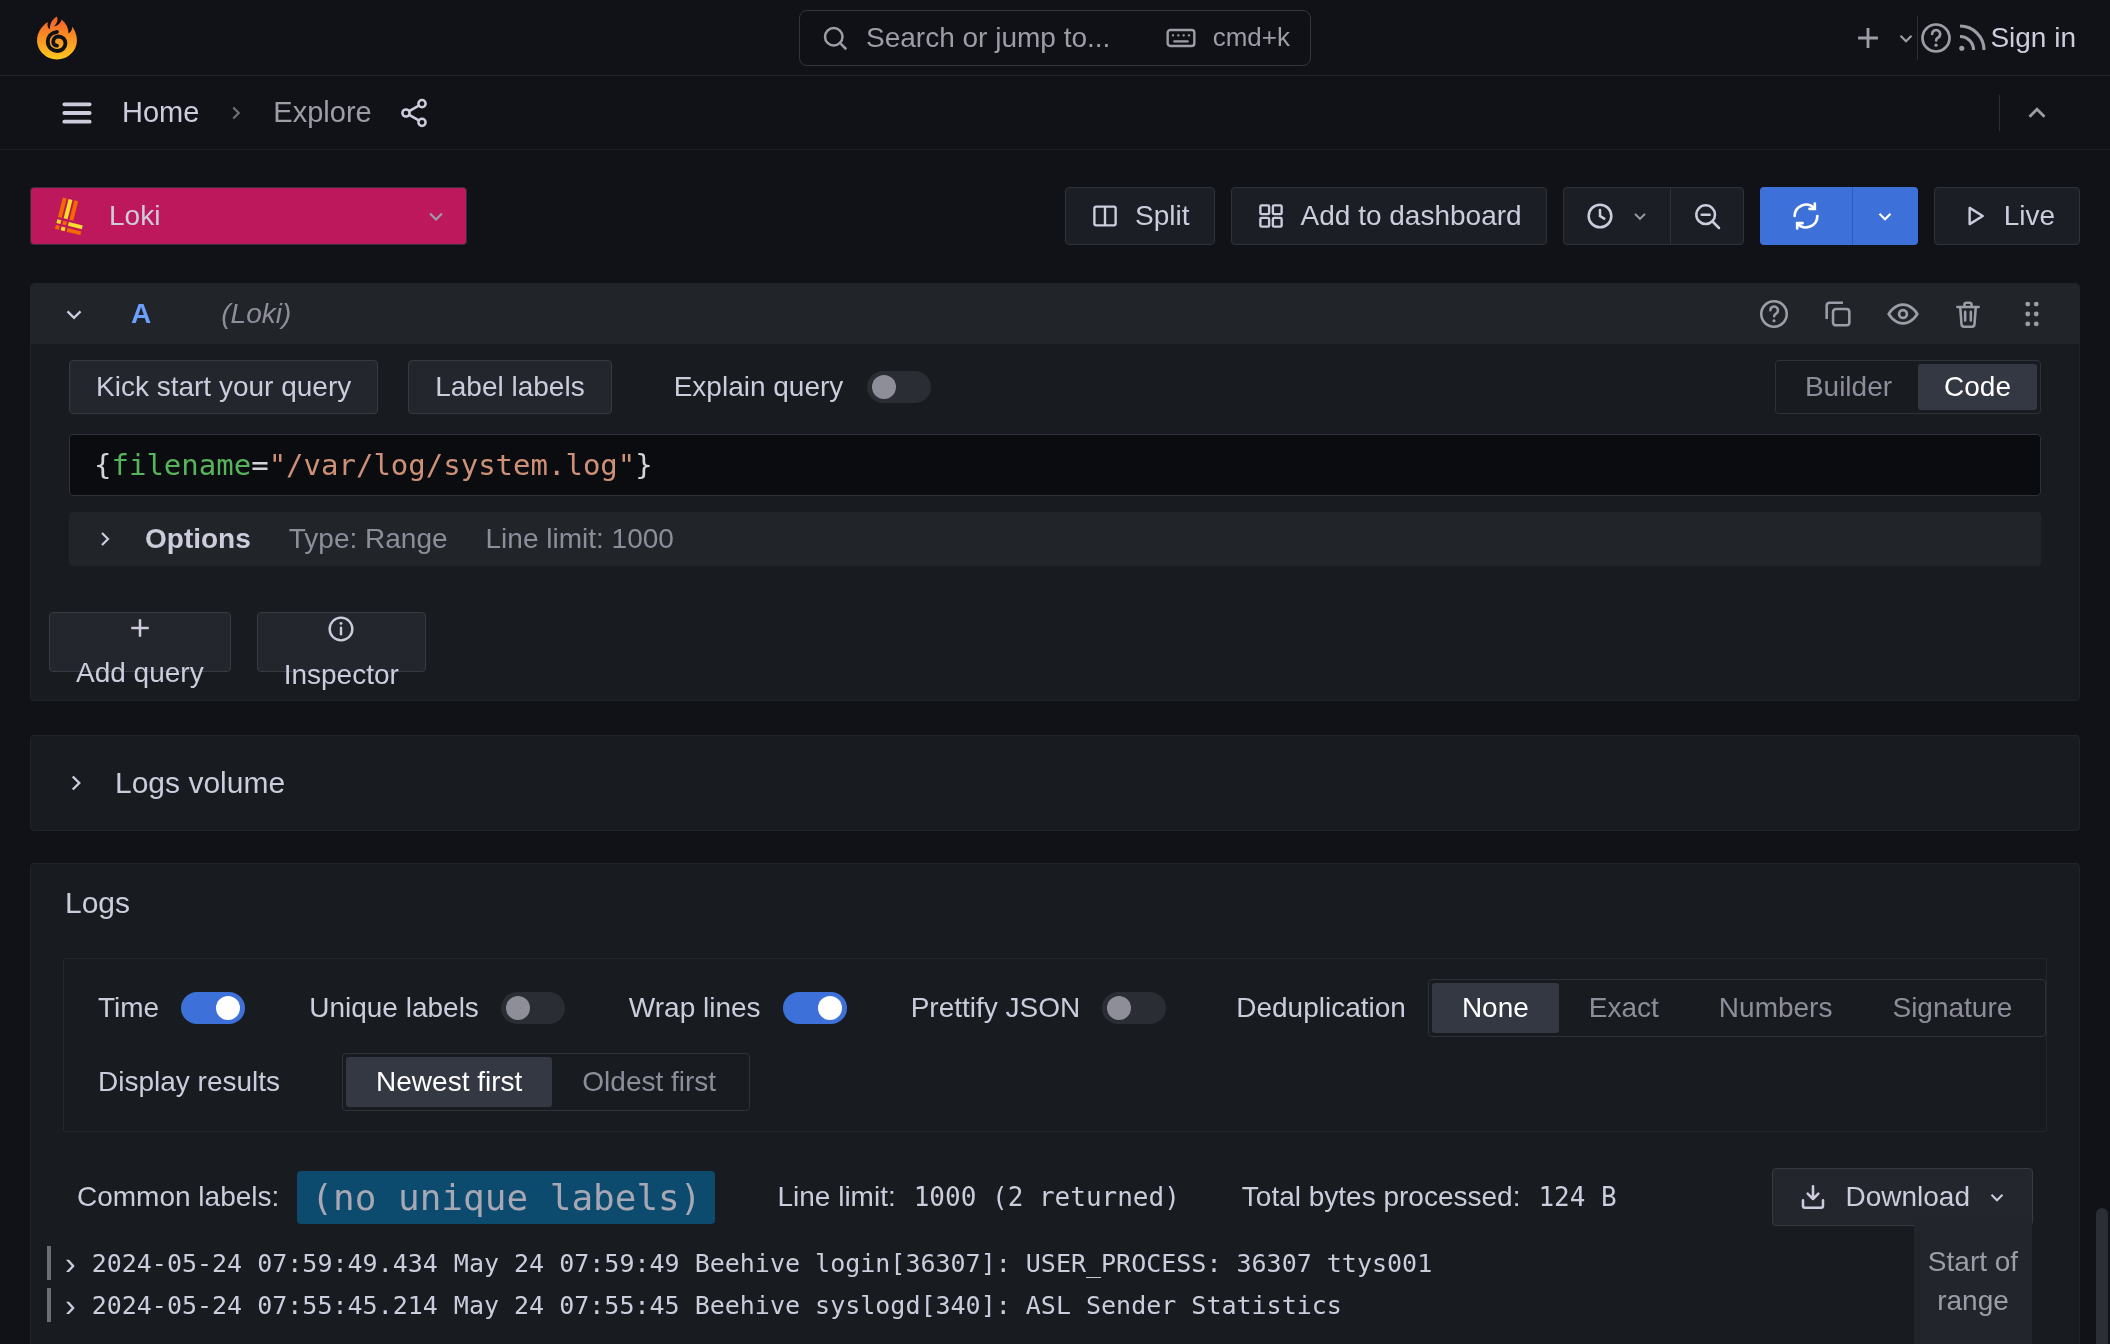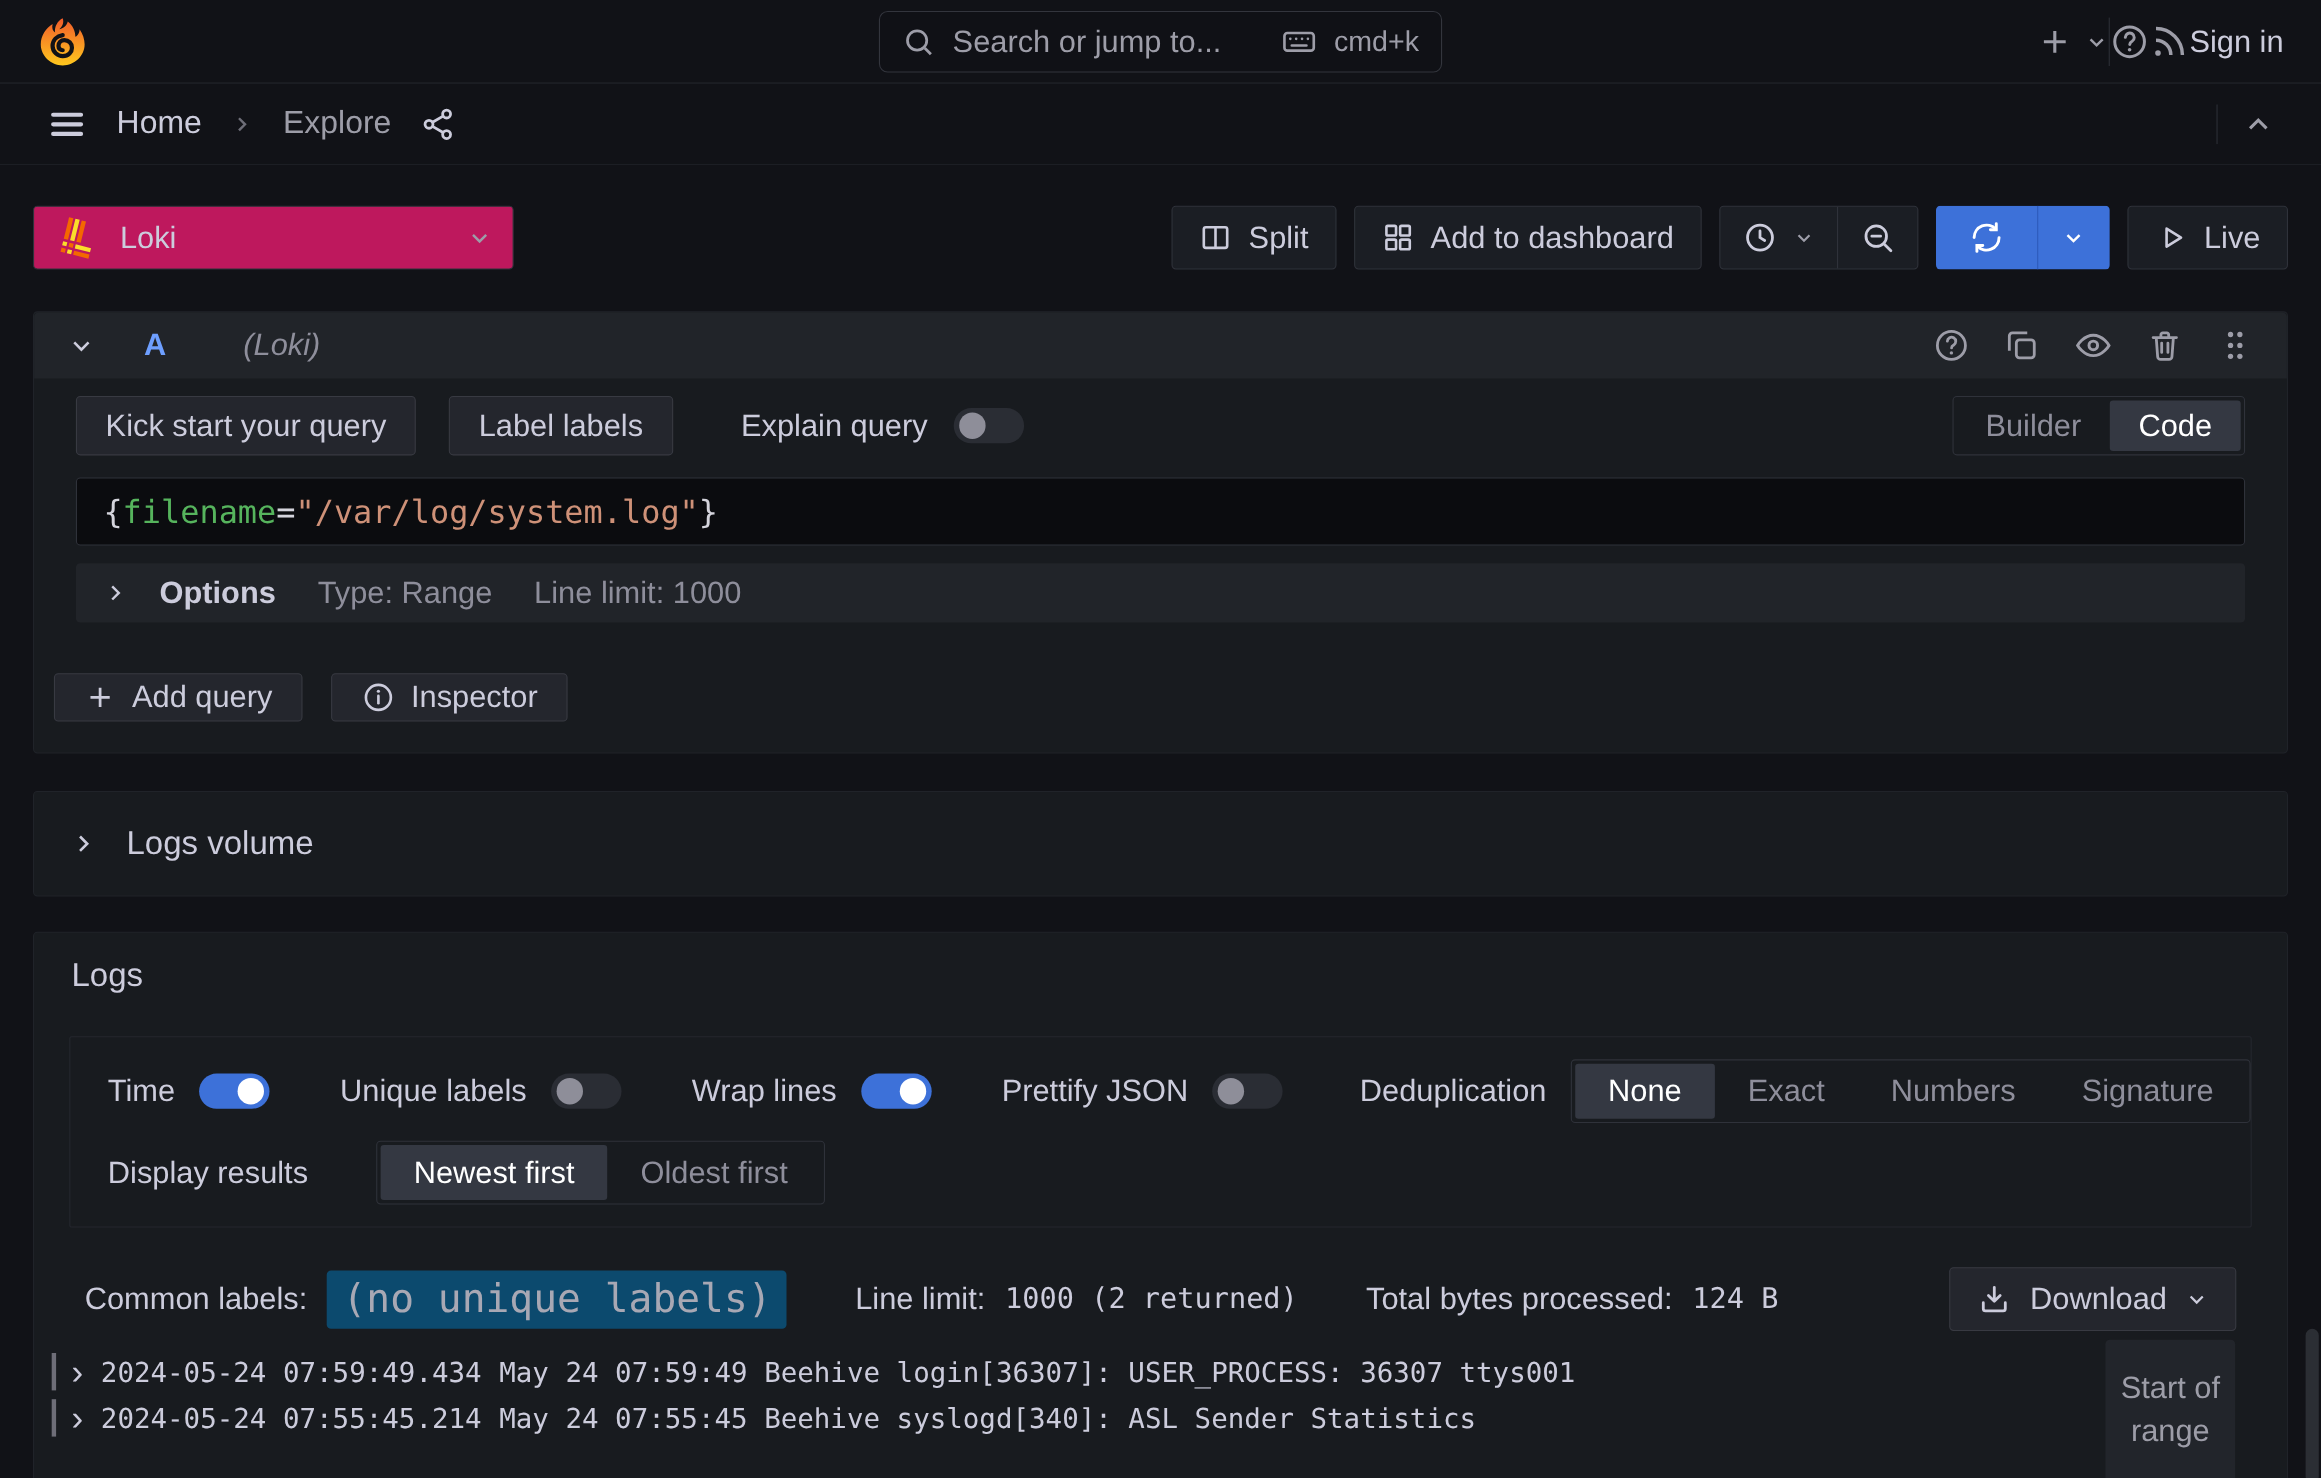--- a/index.html
+++ b/index.html
@@ -19,21 +19,21 @@
   .searchbox{position:absolute;left:50%;transform:translateX(-50%);
     width:512px;height:56px;border:1px solid #33353d;border-radius:8px;
     display:flex;align-items:center;gap:16px;padding:0 20px;color:#9d9da8;background:#101116;}
   .search-short{margin-left:auto;display:flex;align-items:center;gap:16px;font-size:26px;color:#9d9da8;}
   .nav-right{margin-left:auto;display:flex;align-items:center;color:#9d9da8;}
   .new-btn{display:flex;align-items:center;gap:10px;color:#9d9da8;}
   .vdiv{width:1px;height:44px;background:#2c2e36;}
   .signin{color:#ccccdc;font-weight:500;display:flex;align-items:center;}
 
   
-  .crumbbar{height:74px;display:flex;align-items:center;padding:0 42px;gap:26px;
+  .crumbbar{height:74px;display:flex;align-items:center;padding:0 58px;gap:26px;
     border-bottom:1px solid #1c1e24;background:#111217;font-size:29px;}
   .crumb-home{color:#ccccdc;}
   .crumb-cur{color:#9d9da8;}
   .crumb-sep{color:#6e6e78;}
   .crumb-right{margin-left:auto;display:flex;align-items:center;gap:22px;color:#9d9da8;}
 
   
   .toolbar{display:flex;align-items:center;justify-content:space-between;margin:37px 30px 0;}
   .ds-picker{width:437px;height:58px;border:1px solid #2f323a;background:#be185d;border-radius:4px;
     display:flex;align-items:center;gap:18px;padding:0 18px;}
@@ -80,21 +80,21 @@
     font-family:"DejaVu Sans Mono","Liberation Mono",monospace;font-size:29px;}
   .tok-brace{color:#d4d4dc;}
   .tok-label{color:#56b45d;}
   .tok-op{color:#d4d4dc;}
   .tok-str{color:#ce9178;}
   .opts-row{margin-top:16px;height:54px;background:#212429;border-radius:4px;
     display:flex;align-items:center;gap:28px;padding:0 24px;}
   .opts-row .opt-title{font-weight:600;color:#ccccdc;}
   .opts-meta{color:#8e8e9b;margin-left:10px;}
   .qactions{display:flex;align-items:center;gap:26px;margin:46px 18px 0;padding:0 0 0 0;}
-  .qactions .sec-btn{height:44px;}
+  .qactions .sec-btn{height:60px;flex-direction:column;}
 
   
   .lv-panel{margin-top:34px;height:96px;display:flex;align-items:center;gap:26px;padding:0 32px;}
   .lv-title{font-weight:500;color:#ccccdc;font-size:30px;}
 
   
   .logs-panel{margin-top:32px;padding:22px 0 40px;position:relative;min-height:470px;}
   .logs-title{font-size:30px;font-weight:500;margin-left:34px;}
   .controls{margin:38px 32px 0;border:1px solid #24272e;border-radius:2px;padding:20px 34px;}
   .ctl-row{display:flex;align-items:center;min-height:58px;}

